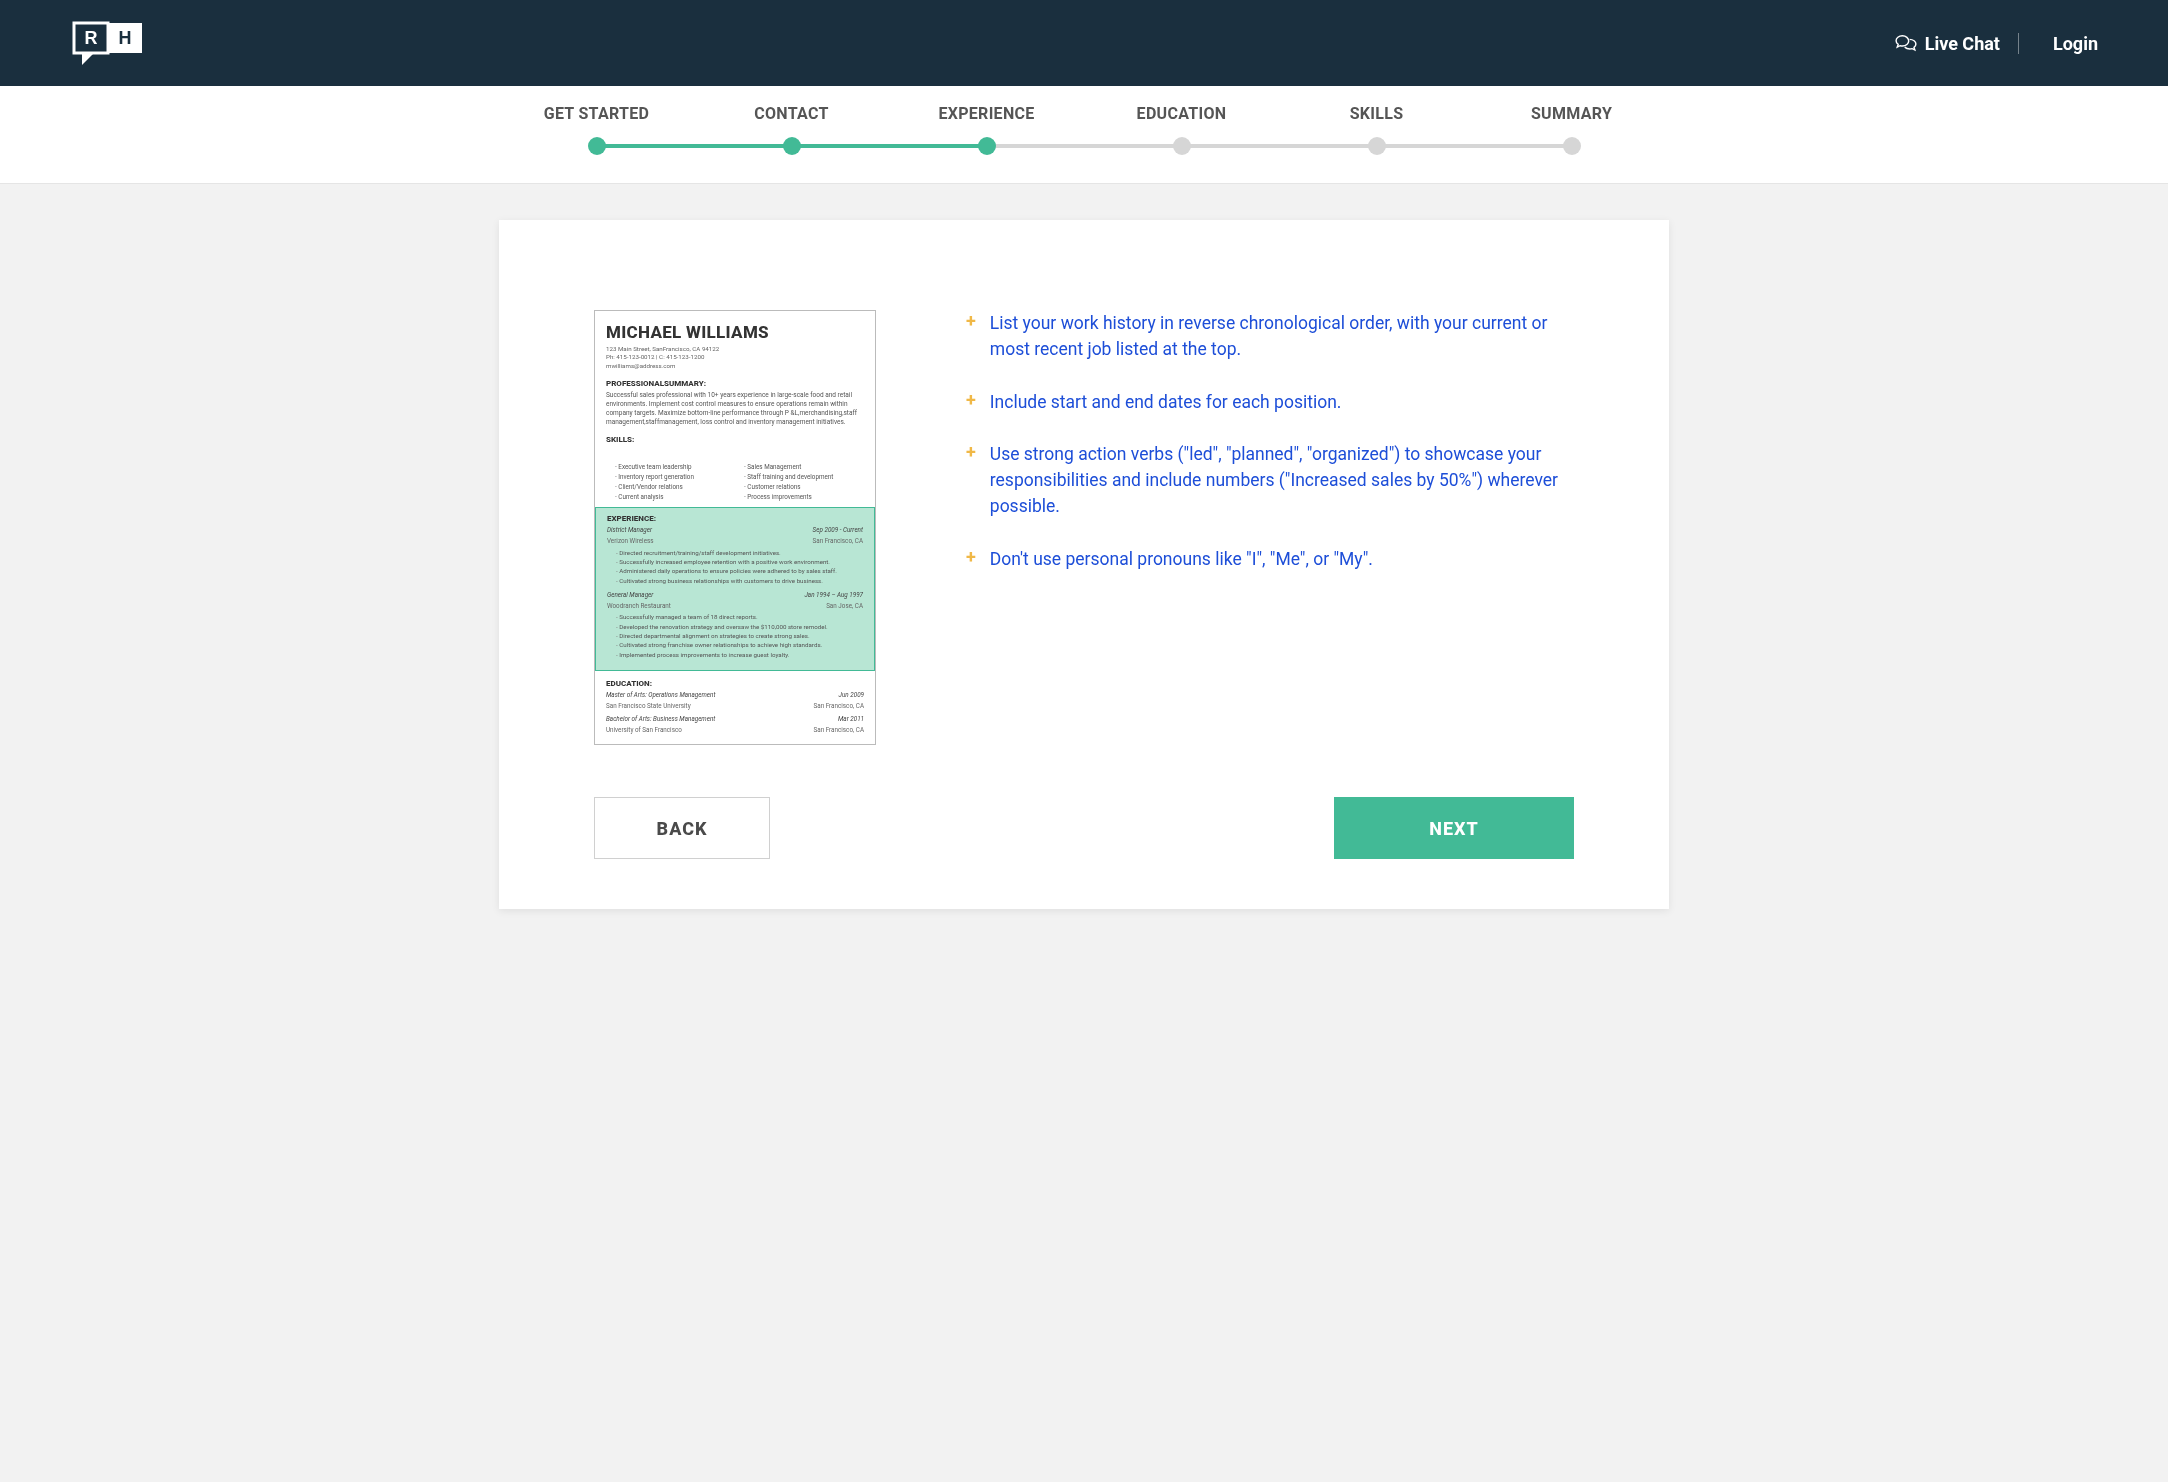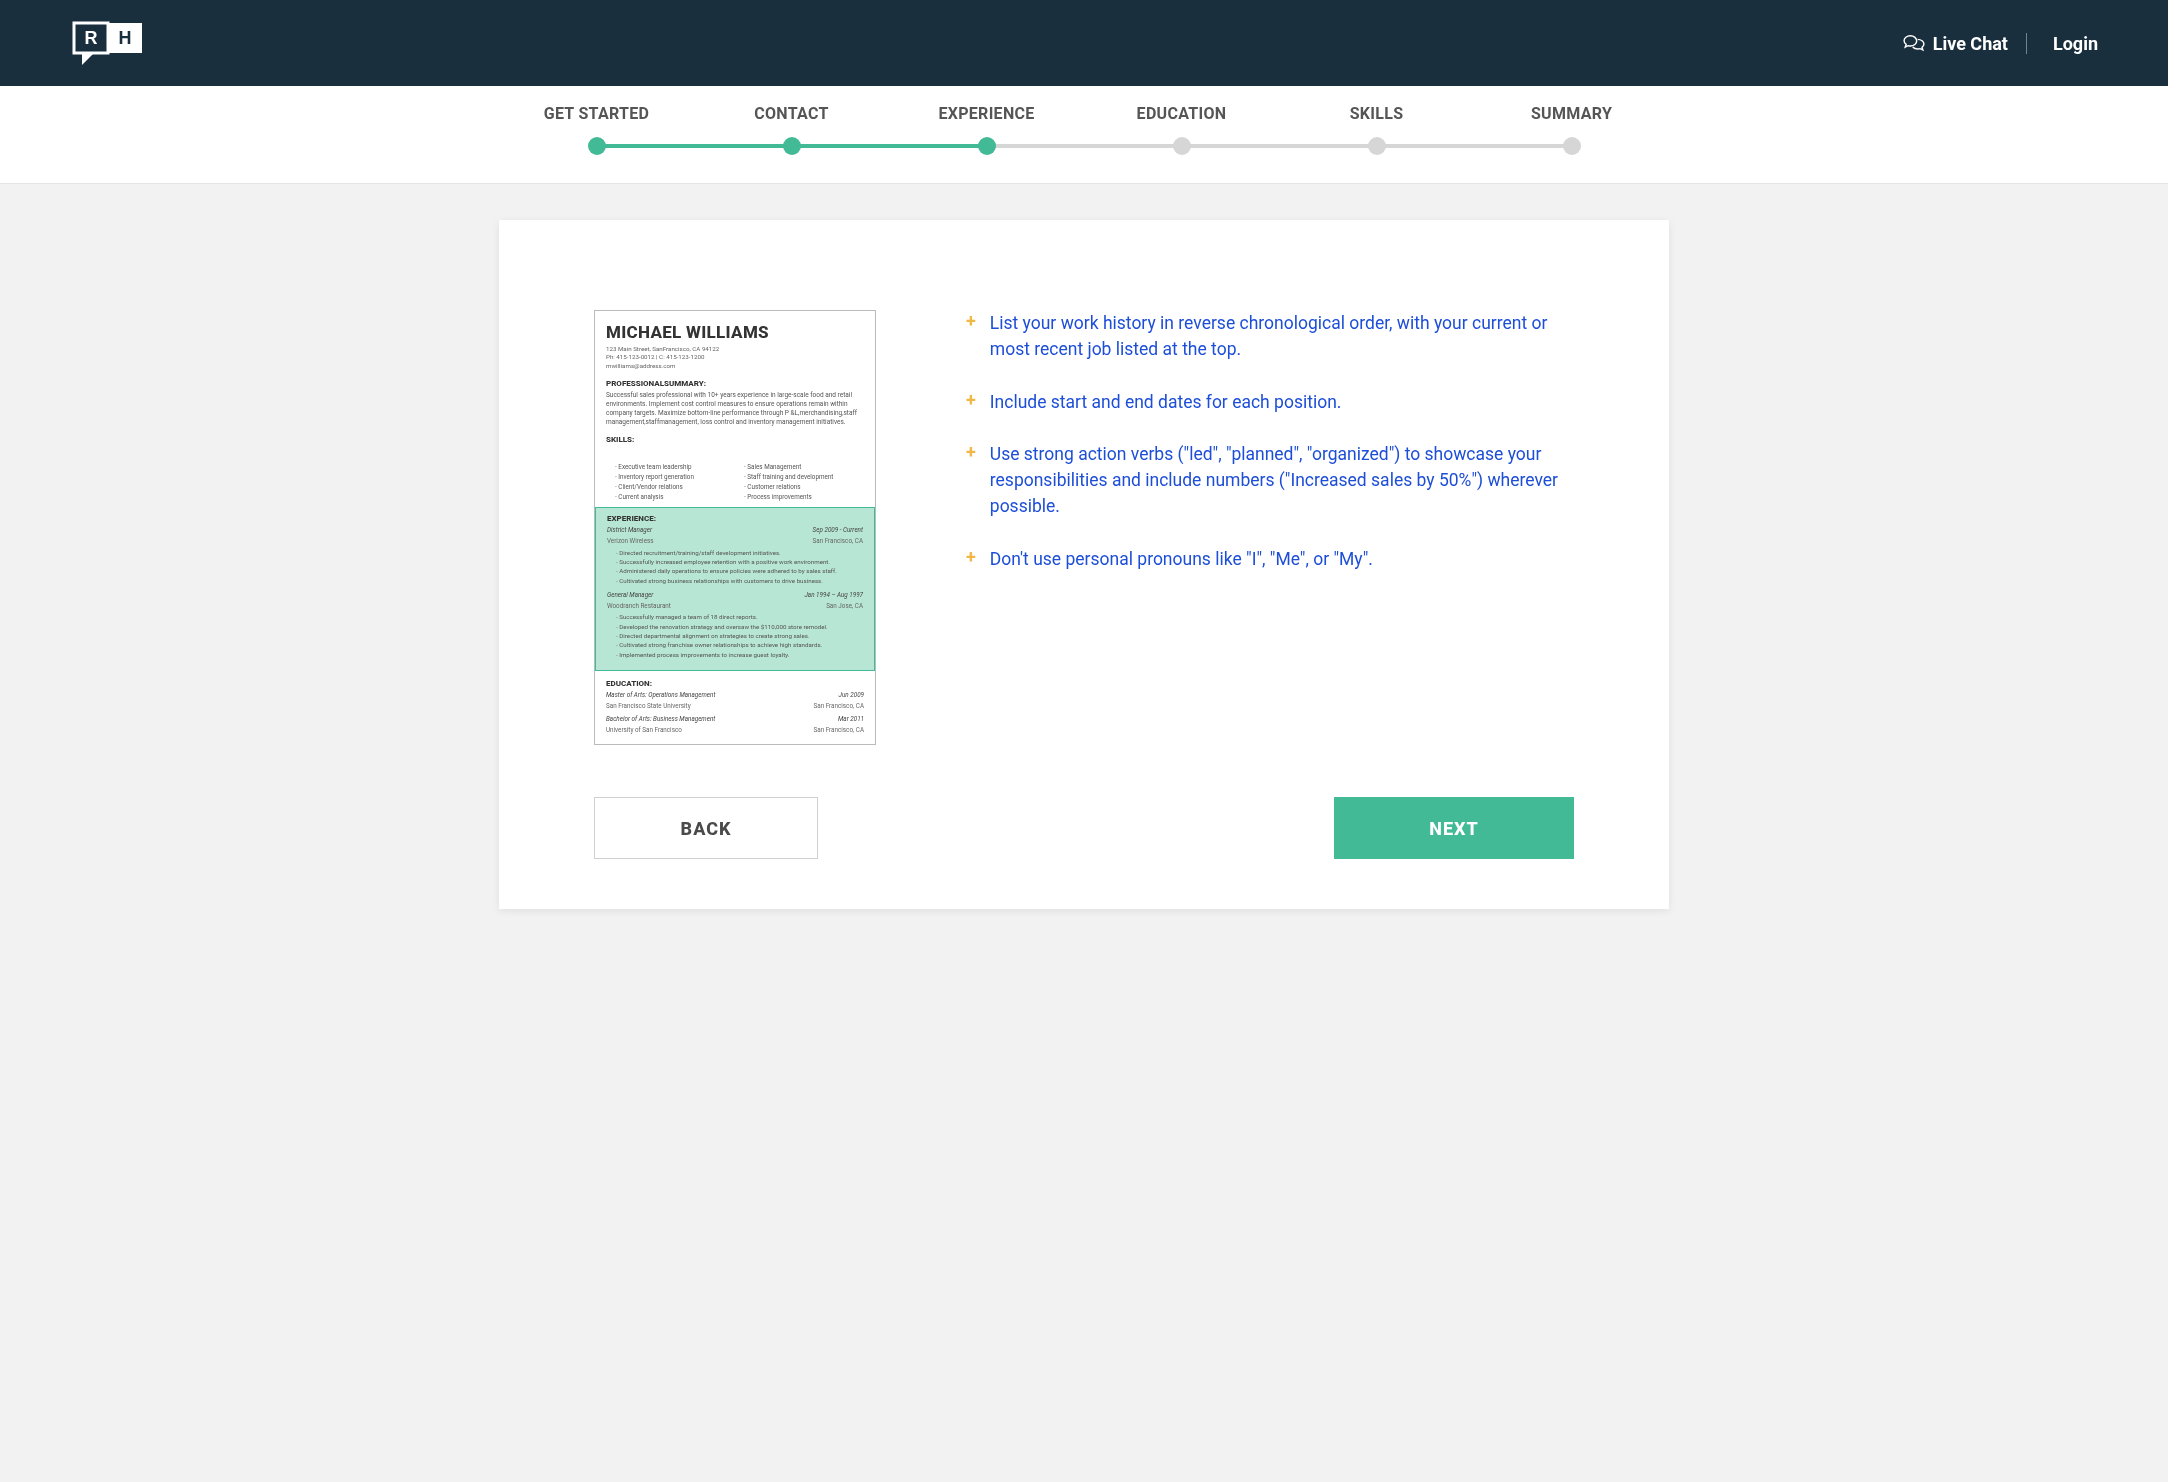--- a/index.html
+++ b/index.html
@@ -2,21 +2,21 @@
 <html><head>
 <meta charset="utf-8">
 <style>
 * { margin: 0; padding: 0; box-sizing: border-box; }
 body { font-family: -apple-system, BlinkMacSystemFont, "Segoe UI", Roboto, Helvetica, Arial, sans-serif; background: #f2f2f2; color: #333; }
 
 
 .header { background: #1a2f3e; height: 86px; display: flex; align-items: center; justify-content: space-between; padding: 0 70px; }
 .logo { display: flex; align-items: center; }
 .logo svg { width: 80px; height: 52px; }
-.header-right { display: flex; align-items: center; gap: 8px; }
+.header-right { display: flex; align-items: center; gap: 16px; }
 .live-chat { display: flex; align-items: center; gap: 8px; color: #fff; font-weight: 700; font-size: 18px; cursor: pointer; padding-right: 18px; border-right: 1px solid rgba(255,255,255,0.4); }
 .login { color: #fff; font-weight: 700; font-size: 18px; cursor: pointer; padding-left: 18px; }
 
 
 .stepper-wrap { background: #fff; border-bottom: 1px solid #e5e5e5; padding: 18px 0 28px 0; }
 .stepper { max-width: 1170px; margin: 0 auto; display: flex; align-items: flex-start; justify-content: space-between; position: relative; }
 .step { flex: 1; text-align: center; position: relative; }
 .step-label { font-weight: 700; font-size: 16px; color: #555; letter-spacing: 0.3px; }
 .step-dot-row { position: relative; margin-top: 14px; height: 18px; }
 .step-dot { width: 18px; height: 18px; border-radius: 50%; position: absolute; left: 50%; transform: translateX(-50%); z-index: 2; }
@@ -52,21 +52,21 @@
 
 .tips { flex: 1; }
 .tips h1 { font-size: 38px; font-weight: 800; color: #222; padding-bottom: 18px; border-bottom: 1px solid #e2e2e2; margin-bottom: 34px; letter-spacing: -0.5px; }
 .tip-item { display: flex; gap: 14px; margin-bottom: 26px; align-items: flex-start; }
 .tip-plus { color: #f0b847; font-size: 18px; font-weight: 700; line-height: 1.2; flex-shrink: 0; }
 .tip-text { font-size: 17.5px; color: #1d4ed8; line-height: 1.5; }
 
 
 .footer-row { display: flex; justify-content: space-between; margin-top: 52px; }
 .btn { display: flex; align-items: center; justify-content: center; font-weight: 800; font-size: 18px; letter-spacing: 1px; cursor: pointer; height: 62px; }
-.btn-back { width: 224px; background: #fff; border: 1px solid #d0d0d0; color: #4a4a4a; }
+.btn-back { width: 176px; background: #fff; border: 1px solid #d0d0d0; color: #4a4a4a; }
 .btn-next { width: 240px; background: #42ba96; color: #fff; }
 </style>
 </head>
 <body>
 
 <div class="header">
   <div class="logo">
     <svg viewBox="0 0 80 52">
       <rect x="4" y="6" width="34" height="30" fill="none" stroke="#fff" stroke-width="3"></rect>
       <rect x="38" y="6" width="34" height="30" fill="#fff"></rect>

